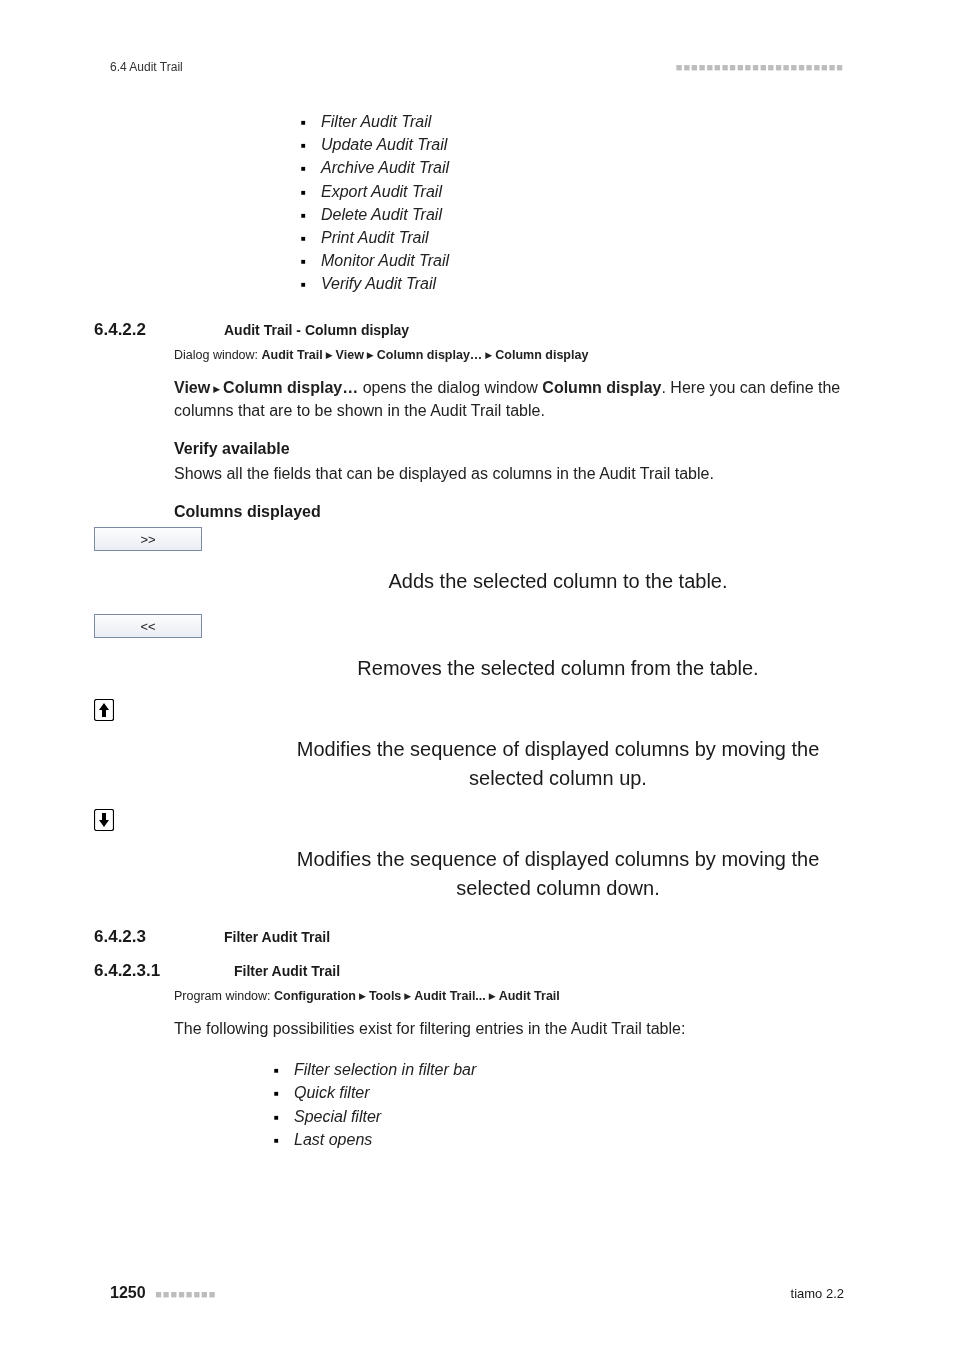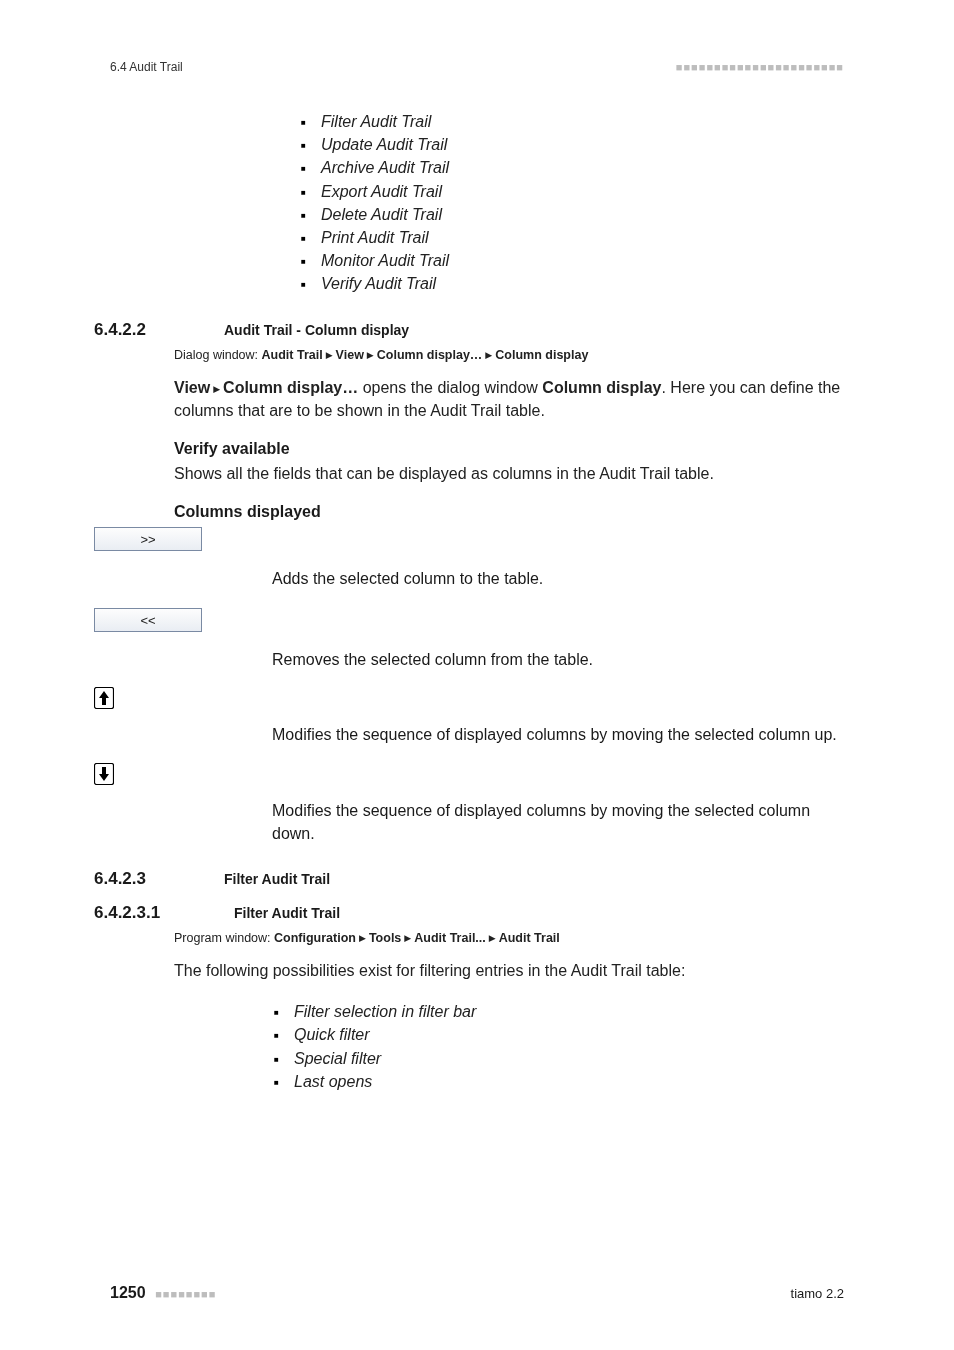--- a/index.html
+++ b/index.html
@@ -107,24 +107,25 @@
     font-size: 13px;
     line-height: 23px;
     color: #222;
     box-sizing: border-box;
     margin: 2px 0 2px 0;
   }
   .icon-cell svg { display: block; }
   .btn-row { margin-left: 0; margin-bottom: 2px; }
   .btn-desc {
     margin-left: 178px;
-    font-size: 16px;
+    font-size: 20px;
     line-height: 1.45;
     margin-bottom: 16px;
     margin-top: 14px;
+    text-align: center;
   }
   .footer {
     position: absolute;
     bottom: 48px;
     left: 110px;
     right: 110px;
     display: flex;
     justify-content: space-between;
     align-items: center;
     font-size: 13px;

